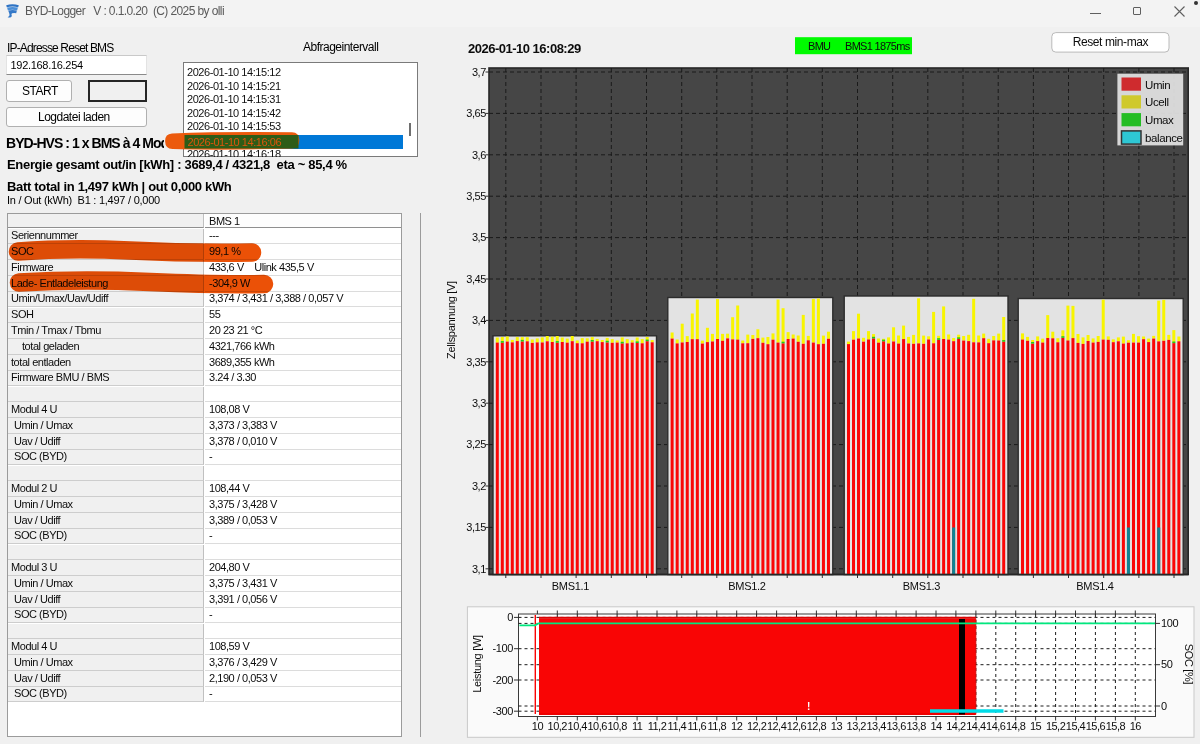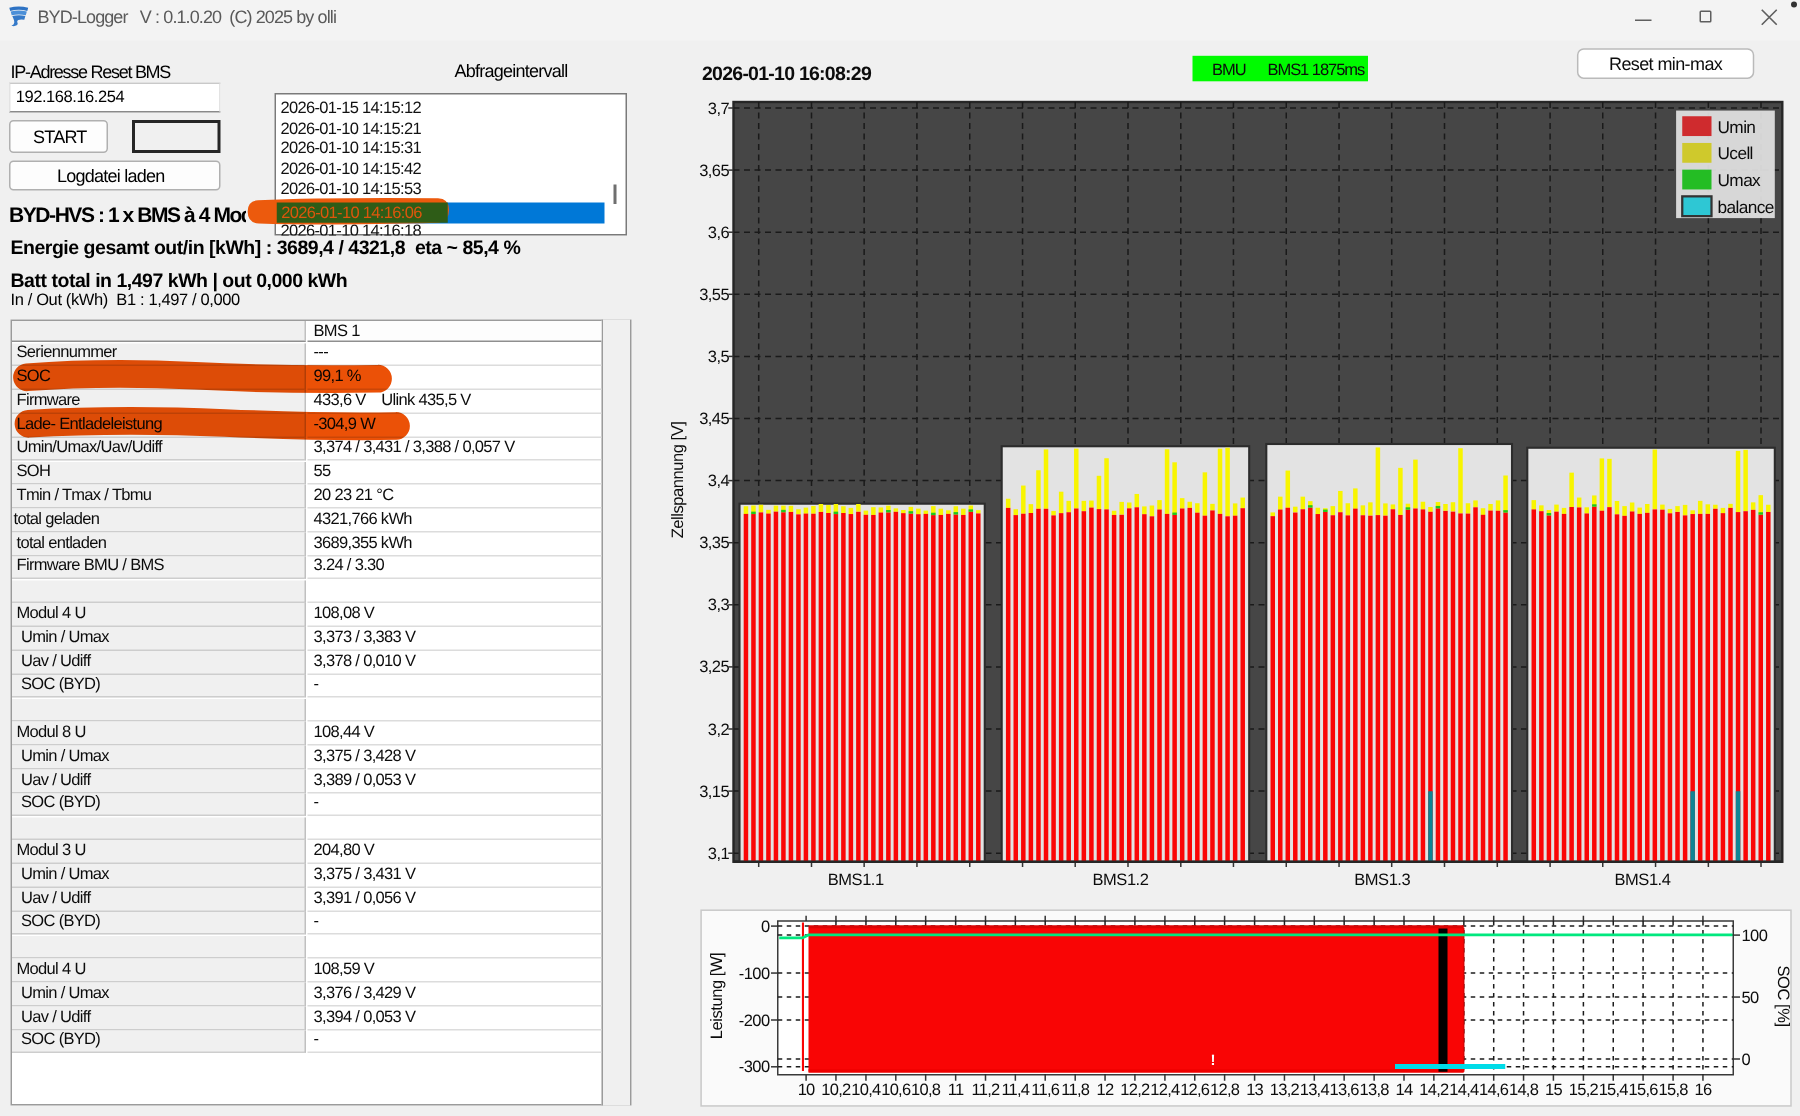--- a/index.html
+++ b/index.html
@@ -30,21 +30,21 @@
 <div class="abs" style="left:6px;top:55px;width:141px;height:20px;background:#fff;border:1px solid #e3e3e3;border-bottom:1px solid #8a8a8a;border-top:1px solid #c9c9c9"></div>
 <div class="abs" style="left:10.5px;top:59px;font-size:11px;letter-spacing:-0.3px;white-space:nowrap">192.168.16.254</div>
 <div class="abs btn" style="left:6px;top:80px;width:66px;height:22px"></div>
 <div class="abs t12" style="left:22px;top:84px">START</div>
 <div class="abs" style="left:88px;top:80px;width:59px;height:22px;border:2px solid #262626"></div>
 <div class="abs btn" style="left:6px;top:107px;width:141px;height:20px"></div>
 <div class="abs t12" style="left:38px;top:110px">Logdatei laden</div>
 <div class="abs" style="left:6px;top:134.5px;width:158px;white-space:nowrap;overflow:hidden;font-size:14px;font-weight:bold;letter-spacing:-0.95px">BYD-HVS : 1 x BMS à 4 Mod</div>
 <div class="abs t12" style="left:303px;top:40px">Abfrageintervall</div>
 <div class="abs" style="left:183px;top:62px;width:235px;height:95px;background:#fff;border:1px solid #7a7a7a"></div>
-<div class="abs lbx" style="left:187px;top:66.0px">2026-01-15 14:15:12</div>
+<div class="abs lbx" style="left:187px;top:66.0px">2026-01-10 14:15:12</div>
 <div class="abs lbx" style="left:187px;top:79.5px">2026-01-10 14:15:21</div>
 <div class="abs lbx" style="left:187px;top:93.0px">2026-01-10 14:15:31</div>
 <div class="abs lbx" style="left:187px;top:106.5px">2026-01-10 14:15:42</div>
 <div class="abs lbx" style="left:187px;top:120.0px">2026-01-10 14:15:53</div>
 <div class="abs" style="left:184.5px;top:135px;width:218px;height:13.5px;background:#0078d7"></div>
 <div class="abs lbx" style="left:187px;top:148px;width:225px;height:8.5px;overflow:hidden">2026-01-10 14:16:18</div>
 <div class="abs" style="left:409px;top:123px;width:2px;height:13px;background:#6f6f6f"></div>
 <svg class="abs" style="left:160px;top:126px" width="150" height="30">
     <path d="M12 7.5 Q60 5.5 132 6.2 Q139 6.4 139.3 13.5 Q139.6 21.5 132.5 22.5 Q55 24.5 12.5 23 Q5.2 22.6 5.1 15.2 Q5.0 8.0 12 7.5 Z" fill="#ec5a0d"></path>
     <rect x="24.5" y="9" width="114" height="13.5" fill="#2e5c17"></rect>
@@ -81,21 +81,21 @@
 <div class="abs" style="left:8px;top:307.50px;width:196px;height:15.80px;background:#f0f0f0;border-bottom:1px solid #cdcdcd;border-right:1px solid #c0c0c0"></div>
 <div class="abs" style="left:205px;top:307.50px;width:195.5px;height:15.80px;border-bottom:1px solid #dcdcdc"></div>
 <div class="abs t11" style="left:11px;top:308.10px">SOH</div>
 <div class="abs t11" style="left:209px;top:308.10px">55</div>
 <div class="abs" style="left:8px;top:323.30px;width:196px;height:15.80px;background:#f0f0f0;border-bottom:1px solid #cdcdcd;border-right:1px solid #c0c0c0"></div>
 <div class="abs" style="left:205px;top:323.30px;width:195.5px;height:15.80px;border-bottom:1px solid #dcdcdc"></div>
 <div class="abs t11" style="left:11px;top:323.90px">Tmin / Tmax / Tbmu</div>
 <div class="abs t11" style="left:209px;top:323.90px">20 23 21 °C</div>
 <div class="abs" style="left:8px;top:339.10px;width:196px;height:15.80px;background:#f0f0f0;border-bottom:1px solid #cdcdcd;border-right:1px solid #c0c0c0"></div>
 <div class="abs" style="left:205px;top:339.10px;width:195.5px;height:15.80px;border-bottom:1px solid #dcdcdc"></div>
-<div class="abs t11" style="left:9px;top:339.70px">total geladen</div>
+<div class="abs t11" style="left:22px;top:339.70px">total geladen</div>
 <div class="abs t11" style="left:209px;top:339.70px">4321,766 kWh</div>
 <div class="abs" style="left:8px;top:354.90px;width:196px;height:15.80px;background:#f0f0f0;border-bottom:1px solid #cdcdcd;border-right:1px solid #c0c0c0"></div>
 <div class="abs" style="left:205px;top:354.90px;width:195.5px;height:15.80px;border-bottom:1px solid #dcdcdc"></div>
 <div class="abs t11" style="left:11px;top:355.50px">total entladen</div>
 <div class="abs t11" style="left:209px;top:355.50px">3689,355 kWh</div>
 <div class="abs" style="left:8px;top:370.70px;width:196px;height:15.80px;background:#f0f0f0;border-bottom:1px solid #cdcdcd;border-right:1px solid #c0c0c0"></div>
 <div class="abs" style="left:205px;top:370.70px;width:195.5px;height:15.80px;border-bottom:1px solid #dcdcdc"></div>
 <div class="abs t11" style="left:11px;top:371.30px">Firmware BMU / BMS</div>
 <div class="abs t11" style="left:209px;top:371.30px">3.24 / 3.30</div>
 <div class="abs" style="left:8px;top:386.50px;width:196px;height:15.80px;background:#f0f0f0;border-bottom:1px solid #cdcdcd;border-right:1px solid #c0c0c0"></div>
@@ -113,21 +113,21 @@
 <div class="abs t11" style="left:14px;top:434.50px">Uav / Udiff</div>
 <div class="abs t11" style="left:209px;top:434.50px">3,378 / 0,010 V</div>
 <div class="abs" style="left:8px;top:449.70px;width:196px;height:15.80px;background:#f0f0f0;border-bottom:1px solid #cdcdcd;border-right:1px solid #c0c0c0"></div>
 <div class="abs" style="left:205px;top:449.70px;width:195.5px;height:15.80px;border-bottom:1px solid #dcdcdc"></div>
 <div class="abs t11" style="left:14px;top:450.30px">SOC (BYD)</div>
 <div class="abs t11" style="left:209px;top:450.30px">-</div>
 <div class="abs" style="left:8px;top:465.50px;width:196px;height:15.80px;background:#f0f0f0;border-bottom:1px solid #cdcdcd;border-right:1px solid #c0c0c0"></div>
 <div class="abs" style="left:205px;top:465.50px;width:195.5px;height:15.80px;border-bottom:1px solid #dcdcdc"></div>
 <div class="abs" style="left:8px;top:481.30px;width:196px;height:15.80px;background:#f0f0f0;border-bottom:1px solid #cdcdcd;border-right:1px solid #c0c0c0"></div>
 <div class="abs" style="left:205px;top:481.30px;width:195.5px;height:15.80px;border-bottom:1px solid #dcdcdc"></div>
-<div class="abs t11" style="left:11px;top:481.90px">Modul 8 U</div>
+<div class="abs t11" style="left:11px;top:481.90px">Modul 2 U</div>
 <div class="abs t11" style="left:209px;top:481.90px">108,44 V</div>
 <div class="abs" style="left:8px;top:497.10px;width:196px;height:15.80px;background:#f0f0f0;border-bottom:1px solid #cdcdcd;border-right:1px solid #c0c0c0"></div>
 <div class="abs" style="left:205px;top:497.10px;width:195.5px;height:15.80px;border-bottom:1px solid #dcdcdc"></div>
 <div class="abs t11" style="left:14px;top:497.70px">Umin / Umax</div>
 <div class="abs t11" style="left:209px;top:497.70px">3,375 / 3,428 V</div>
 <div class="abs" style="left:8px;top:512.90px;width:196px;height:15.80px;background:#f0f0f0;border-bottom:1px solid #cdcdcd;border-right:1px solid #c0c0c0"></div>
 <div class="abs" style="left:205px;top:512.90px;width:195.5px;height:15.80px;border-bottom:1px solid #dcdcdc"></div>
 <div class="abs t11" style="left:14px;top:513.50px">Uav / Udiff</div>
 <div class="abs t11" style="left:209px;top:513.50px">3,389 / 0,053 V</div>
 <div class="abs" style="left:8px;top:528.70px;width:196px;height:15.80px;background:#f0f0f0;border-bottom:1px solid #cdcdcd;border-right:1px solid #c0c0c0"></div>
@@ -158,21 +158,21 @@
 <div class="abs" style="left:205px;top:639.30px;width:195.5px;height:15.80px;border-bottom:1px solid #dcdcdc"></div>
 <div class="abs t11" style="left:11px;top:639.90px">Modul 4 U</div>
 <div class="abs t11" style="left:209px;top:639.90px">108,59 V</div>
 <div class="abs" style="left:8px;top:655.10px;width:196px;height:15.80px;background:#f0f0f0;border-bottom:1px solid #cdcdcd;border-right:1px solid #c0c0c0"></div>
 <div class="abs" style="left:205px;top:655.10px;width:195.5px;height:15.80px;border-bottom:1px solid #dcdcdc"></div>
 <div class="abs t11" style="left:14px;top:655.70px">Umin / Umax</div>
 <div class="abs t11" style="left:209px;top:655.70px">3,376 / 3,429 V</div>
 <div class="abs" style="left:8px;top:670.90px;width:196px;height:15.80px;background:#f0f0f0;border-bottom:1px solid #cdcdcd;border-right:1px solid #c0c0c0"></div>
 <div class="abs" style="left:205px;top:670.90px;width:195.5px;height:15.80px;border-bottom:1px solid #dcdcdc"></div>
 <div class="abs t11" style="left:14px;top:671.50px">Uav / Udiff</div>
-<div class="abs t11" style="left:209px;top:671.50px">3,394 / 0,053 V</div>
+<div class="abs t11" style="left:209px;top:671.50px">2,190 / 0,053 V</div>
 <div class="abs" style="left:8px;top:686.70px;width:196px;height:15.80px;background:#f0f0f0;border-bottom:1px solid #cdcdcd;border-right:1px solid #c0c0c0"></div>
 <div class="abs" style="left:205px;top:686.70px;width:195.5px;height:15.80px;border-bottom:1px solid #dcdcdc"></div>
 <div class="abs t11" style="left:14px;top:687.30px">SOC (BYD)</div>
 <div class="abs t11" style="left:209px;top:687.30px">-</div>
 <svg class="abs" style="left:0;top:236px;mix-blend-mode:multiply" width="300" height="70">
     <path d="M18 15.5 Q70 11.5 130 14.5 T252 16.5" stroke="#eb5107" stroke-width="18.5" fill="none" stroke-linecap="round"></path>
     <path d="M19 46.5 Q80 43 150 46 T264 48" stroke="#eb5107" stroke-width="18.5" fill="none" stroke-linecap="round"></path>
   </svg>
 <svg class="abs" style="left:430px;top:30px" width="770" height="714" viewBox="0 0 770 714" font-family="Liberation Sans, sans-serif">
     <text x="38" y="23" font-size="13" font-weight="bold" letter-spacing="-0.5">2026-01-10 16:08:29</text>

